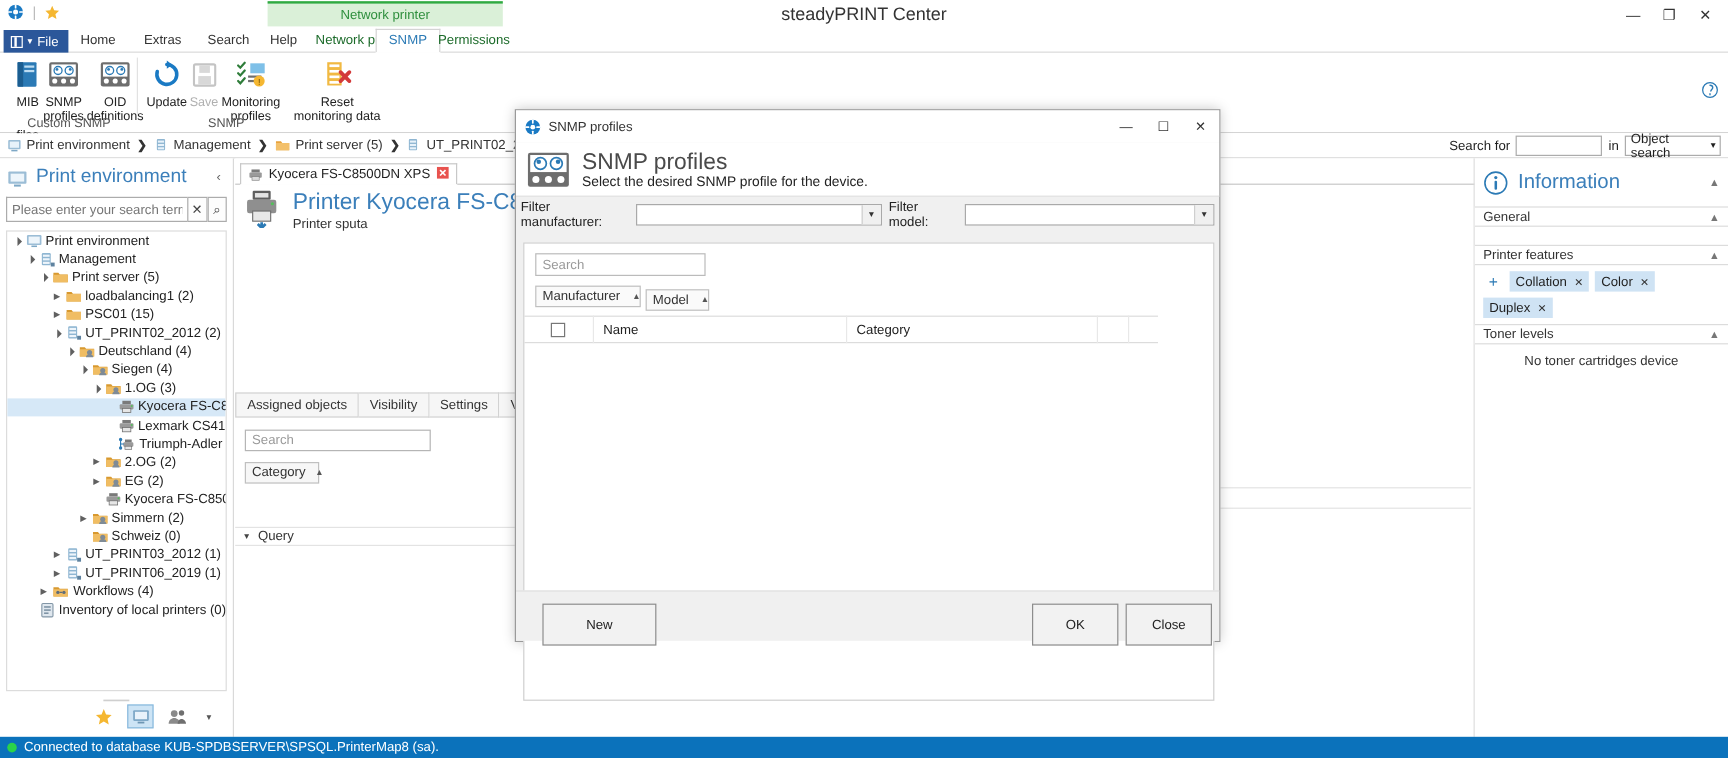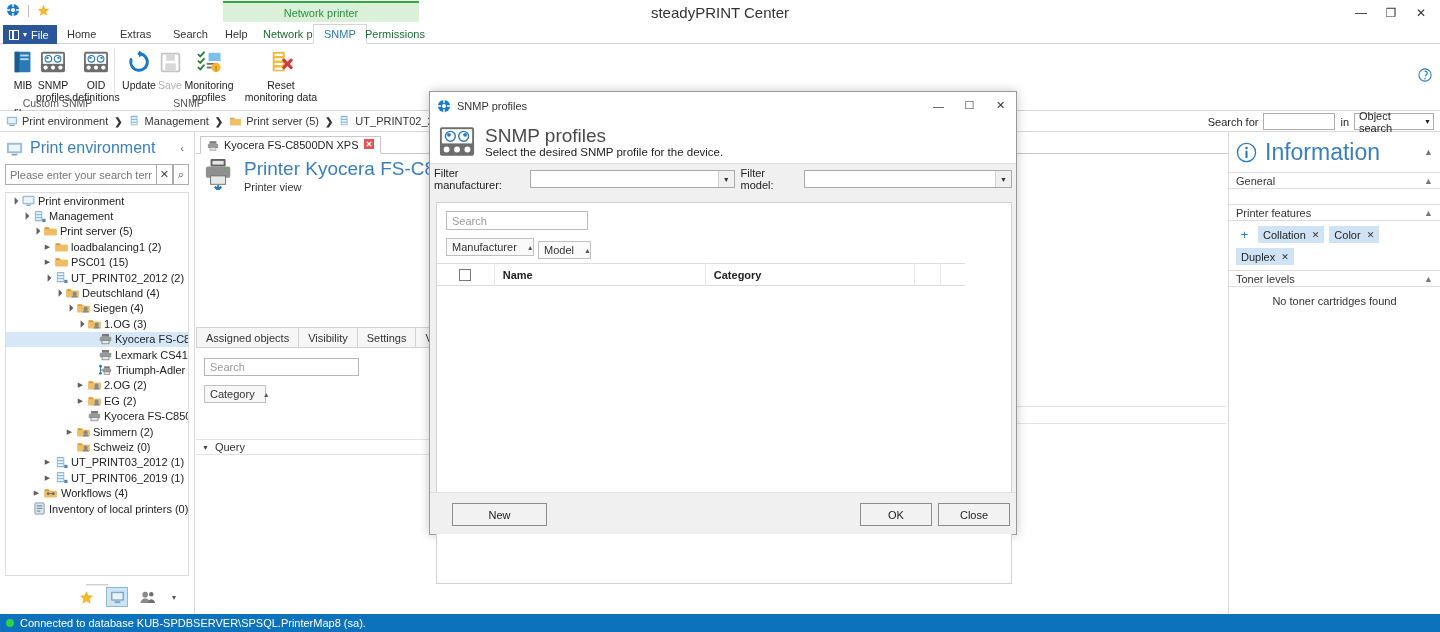--- a/index.html
+++ b/index.html
@@ -92,21 +92,21 @@
   .querybar{ position:absolute; left:0; top:277px; width:425px; height:16px; border-top:1px solid #e3e3e3; border-bottom:1px solid #e3e3e3;
      display:flex; align-items:center; gap:6px; padding-left:6px; font-size:11px; color:#333;margin-top:30px;}
   .monitorrow{ position:absolute; left:620px; top:274px; width:410px; height:18px; font-size:11px; color:#333;}
   .bottom-scroll{ position:absolute; left:1205px; top:334px; width:11px; height:170px; background:#f4f4f4; }
   .bottom-scroll .thumb{ position:absolute; left:2px; top:38px; width:7px; height:26px; background:#cdcdcd;}
   .vsplit-right{ position:absolute; left:1228px; top:132px; width:1px; height:482px; background:#d9d9d9;}
 
   
   .rightpanel{ position:absolute; left:1229px; top:132px; width:211px; height:482px; background:#fff;}
   .rp-head{ height:40px; display:flex; align-items:center; gap:8px; padding:0 7px;}
-  .rp-head .t{ font-size:23px; color:#3b7fba; font-weight:300;text-align:right;}
+  .rp-head .t{ font-size:17px; color:#3b7fba; font-weight:300;text-align:right;}
   .rp-head .c{ margin-left:auto; color:#777; font-size:9px;}
   .rp-sec{ height:17px; border-top:1px solid #dcdcdc; border-bottom:1px solid #dcdcdc; display:flex; align-items:center;
       padding:0 7px; font-size:11px; color:#333; background:#fff;}
   .rp-sec .c{ margin-left:auto; color:#777; font-size:9px;}
   .rp-body{ padding:5px 7px; }
   .chips{ display:flex; flex-wrap:wrap; gap:5px; align-items:center;}
   .plusbtn{ width:17px; height:17px; border:1px solid transparent; display:flex; align-items:center; justify-content:center;
      color:#2b7ab5; font-size:13px;}
   .chip{ background:#cfe3f4; height:17px; display:flex; align-items:center; gap:6px; padding:0 5px; font-size:11px; color:#1f1f1f;}
   .chip .x{ font-size:9px; color:#333;}
@@ -122,24 +122,24 @@
   .m-banner .bt{ font-size:19px; color:#4a4a4a; font-weight:300; line-height:21px;}
   .m-banner .bs{ font-size:11.5px; color:#222;}
   .m-filters{ height:30px; display:flex; align-items:center; padding:0 4px; gap:6px; font-size:11px; color:#222;}
   .ddl{ height:18px; border:1px solid #a9a9a9; background:#fff; display:flex; align-items:center; justify-content:flex-end;}
   .ddl .arrow{ width:16px; height:16px; display:flex; align-items:center; justify-content:center; font-size:7px; color:#333; background:#f0f0f0; border-left:1px solid #cfcfcf;}
   .m-box{ position:absolute; left:6px; top:110px; width:576px; height:382px; background:#fff; border:1px solid #cfcfcf;}
   .m-search{ position:absolute; left:9px; top:8px; width:142px; height:19px; border:1px solid #bbb; font-size:11px; color:#9a9a9a; padding:3px 0 0 5px;}
   .sortchip{ position:absolute; border:1px solid #c0c0c0; background:#fafafa; height:18px; display:flex; align-items:center;
      gap:10px; padding:0 5px; font-size:11px; color:#333;}
   .m-thead{ position:absolute; left:0; top:60px; width:528px; height:23px; border-top:1px solid #dcdcdc; border-bottom:1px solid #dcdcdc;
-     display:flex; align-items:center; font-size:11px; color:#222;font-weight:bold;}
+     display:flex; align-items:center; font-size:11px; color:#222;}
   .th{ height:23px; display:flex; align-items:center; padding-left:8px; border-right:1px solid #e8e8e8;}
   .m-foot{ position:absolute; left:0; bottom:0; width:586px; height:42px; background:#f0f0f0; border-top:1px solid #e0e0e0;}
-  .dbtn{ position:absolute; height:23px; border:1px solid #8d8d8d; background:#f2f2f2; font-size:11px; color:#222;
+  .dbtn{ position:absolute; height:35px; border:1px solid #8d8d8d; background:#f2f2f2; font-size:11px; color:#222;
      display:flex; align-items:center; justify-content:center;}
 
   
   .statusbar{ position:absolute; left:0; bottom:0; width:1440px; height:18px; background:#0b72bb; color:#fff; font-size:11px;}
   .sb-left{ position:absolute; left:6px; top:0; height:18px; display:flex; align-items:center; gap:6px;}
   .sb-dot{ width:8px; height:8px; border-radius:50%; background:#2ad34a;}
   .sb-right{ position:absolute; right:8px; top:0; height:18px; display:flex; align-items:center;}
 
   .ic{ display:inline-flex; align-items:center; justify-content:center; vertical-align:middle;}
 </style>
@@ -714,21 +714,21 @@
           <rect x="7" y="1" width="16" height="8" rx="1" fill="#5f5f5f"></rect>
           <rect x="9" y="3" width="12" height="4" fill="#e4e4e4"></rect>
           <rect x="2" y="9" width="26" height="12" rx="2" fill="#8f8f8f"></rect>
           <rect x="7" y="19" width="16" height="9" fill="#e8e8e8" stroke="#6f6f6f" stroke-width="1"></rect>
           <circle cx="24.5" cy="12.5" r="1.4" fill="#53c05a"></circle>
           <path d="M15 29v4M11.5 30.5L15 34l3.5-3.5" stroke="#2b7ab5" stroke-width="2.4" fill="none"></path>
         </svg>
     </span>
     <div>
       <div class="ptitle">Printer Kyocera FS-C850</div>
-      <div class="psub">Printer view</div>
+      <div class="psub">Printer sputa</div>
     </div>
   </div>
 
   <div class="vtabs" id="view-tabs">
       <div class="vtab">Assigned objects</div>
       <div class="vtab">Visibility</div>
       <div class="vtab">Settings</div>
       <div class="vtab">VPD</div>
       <div class="vtab">Wor</div>
     </div>
@@ -797,21 +797,21 @@
           <span>Duplex</span>
           <span class="x">✕</span>
         </div>
       </div>
   </div>
 
   <div class="rp-sec">
     <span>Toner levels</span>
     <span class="c">▲</span>
   </div>
-  <div class="notoner">No toner cartridges found</div>
+  <div class="notoner">No toner cartridges device</div>
 </div>
 
 <div class="modal">
   <div class="m-title">
     <span class="ic">
       <svg width="14" height="14" viewBox="0 0 16 16">
           <circle cx="8" cy="8" r="7" fill="#1a7ac4"></circle>
           <circle cx="8" cy="8" r="2.3" fill="#fff"></circle>
           <g fill="#fff">
             <rect x="7.2" y="0.7" width="1.6" height="4" rx=".6"></rect>

